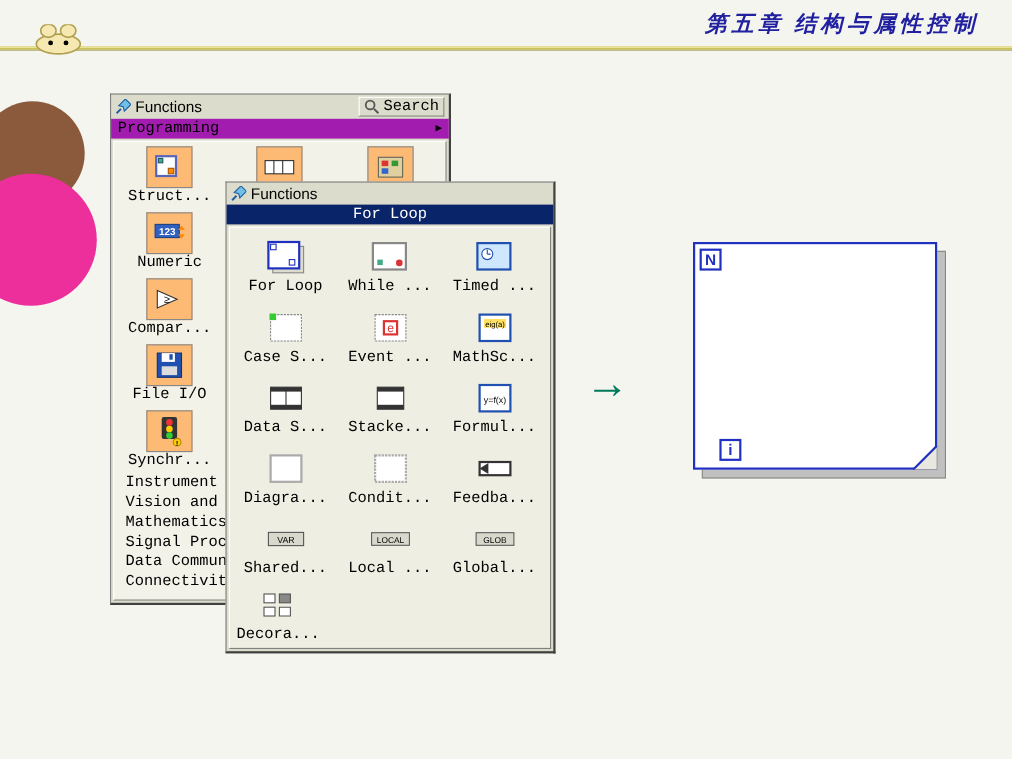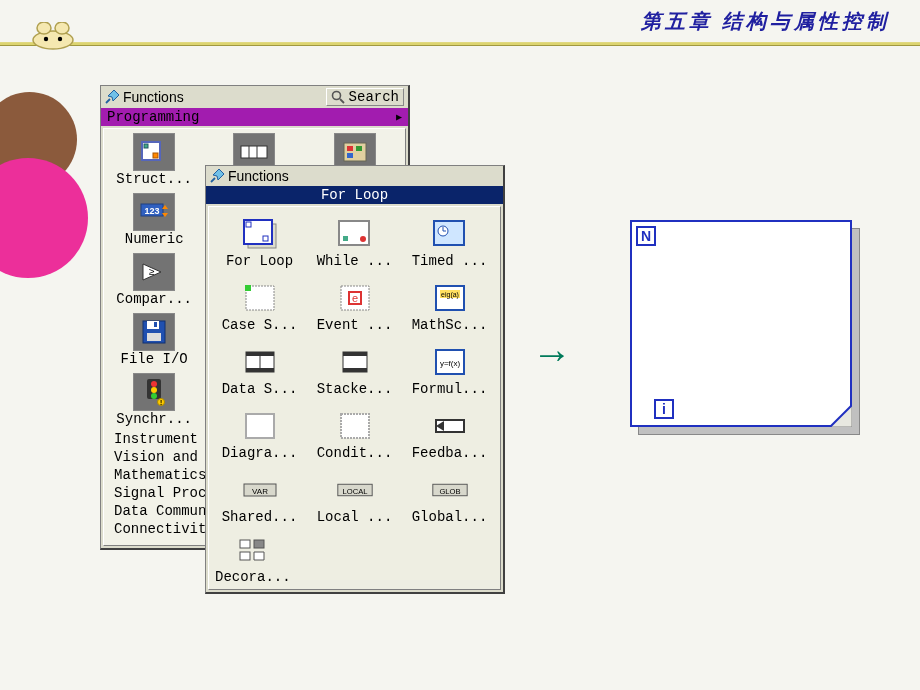--- a/index.html
+++ b/index.html
@@ -69,21 +69,21 @@
   }
   .func-grid {
     display: grid; grid-template-columns: repeat(3, 1fr);
     row-gap: 6px;
   }
   .func-item {
     display:flex; flex-direction:column; align-items:center;
     font-family:"Courier New", monospace; font-size:14px;
   }
   .func-icon-box {
-    width: 42px; height: 38px; background:#737373;
+    width: 42px; height: 38px; background:#fdba74;
     border:1px solid #888; display:flex; align-items:center; justify-content:center;
   }
   .func-cat-list {
     padding: 4px 10px 6px 10px;
     font-family:"Courier New", monospace; font-size:14px;
     display:flex; flex-direction:column; gap:2px;
   }
   
   .palette-structures {
     position: absolute; top: 165px; left: 205px; width: 300px;

